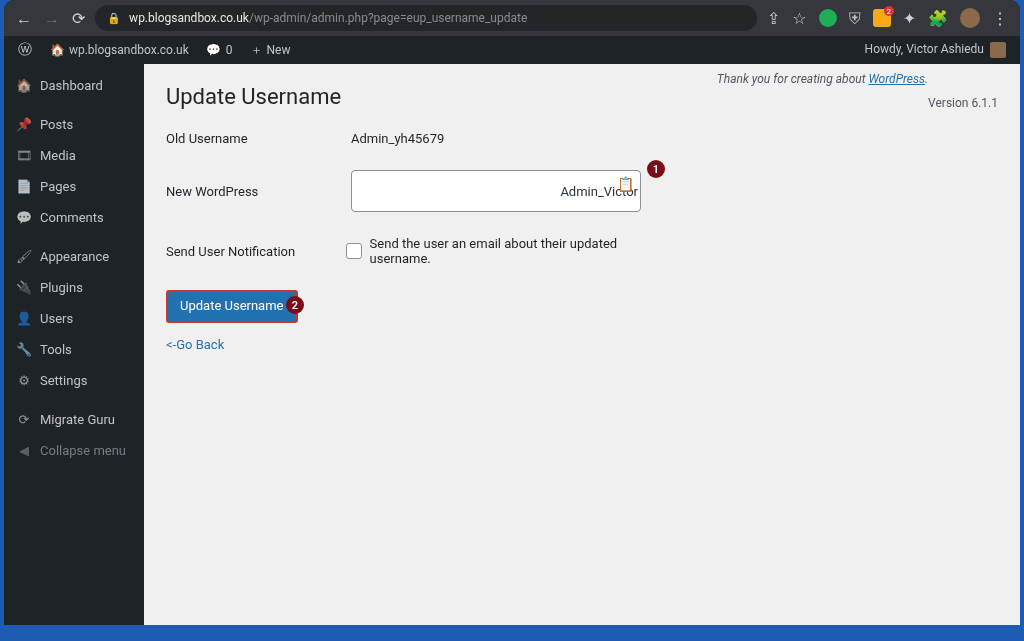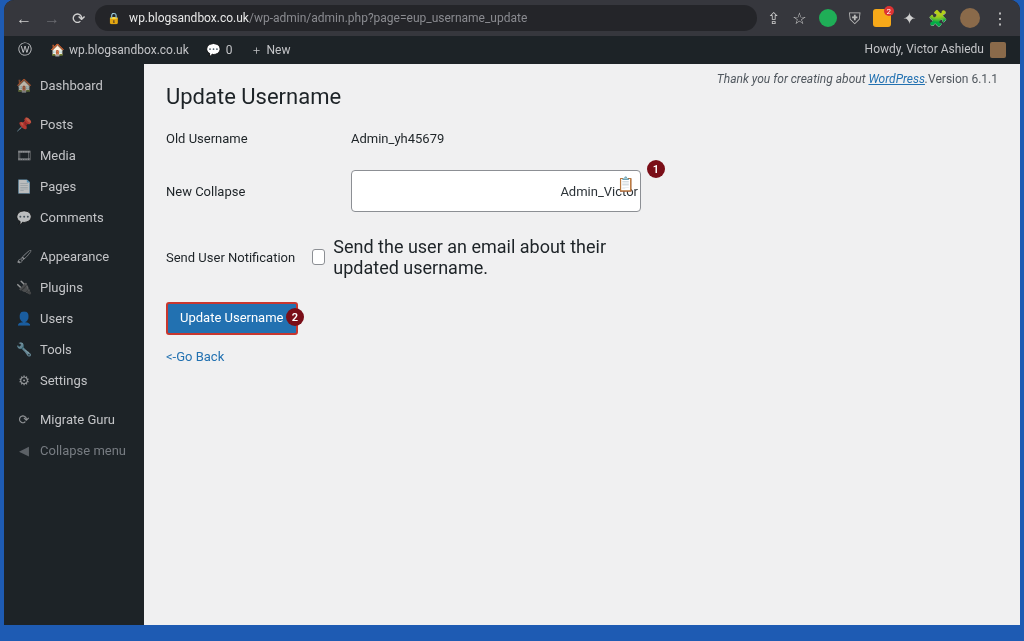--- a/index.html
+++ b/index.html
@@ -36,28 +36,28 @@
   .sb-collapse { color: #777c82; }
   .content { flex: 1; background: #f0f0f1; display: flex; flex-direction: row; }
   .content-inner { flex: 1; background: #f0f0f1; padding: 20px 22px; color: #1d2327; }
   h1 { font-size: 22px; font-weight: 400; margin-bottom: 22px; color: #1d2327; }
   .form-row { display: flex; align-items: center; margin-bottom: 24px; }
   .form-label { width: 185px; font-weight: 400; font-size: 13px; }
   .form-value { font-size: 13px; }
   .input-wrap { position: relative; }
   .text-input { width: 290px; height: 42px; border: 1px solid #8c8f94; border-radius: 4px; padding: 0 2px; font-size: 13px; background: #fff; color: #2c3338; text-align: right; }
   .input-icon { position: absolute; right: 6px; top: 6px; color: #777; font-size: 14px; }
-  .checkbox-row { display: flex; align-items: center; gap: 8px; font-size: 18px; color: #1d2327; }
+  .checkbox-row { display: flex; align-items: center; gap: 8px; font-size: 13px; color: #1d2327; }
   .cb { width: 16px; height: 16px; border: 1px solid #8c8f94; border-radius: 3px; background: #fff; }
   .btn-primary { background: #2271b1; color: #fff; border: 2px solid #c9302c; padding: 6px 12px; font-size: 13px; border-radius: 3px; cursor: pointer; display: inline-block; line-height: 1.3; }
   .btn-primary { box-shadow: 0 0 0 1px #2271b1 inset; border-color: #c8372f; }
   .go-back { color: #2271b1; font-size: 13px; margin-top: 14px; display: inline-block; }
   .footer { display: flex; padding: 8px 22px 10px; font-size: 12px; color: #50575e; font-style: italic; }
   .footer a { color: #2271b1; text-decoration: underline; font-style: italic; }
-  .version { margin-left: auto; font-style: normal; }
+  .version { margin-left: auto; font-style: normal; margin-top: 24px; }
   .badge { position: absolute; width: 18px; height: 18px; border-radius: 50%; background: #7a0e18; color: #fff; font-size: 11px; display: flex; align-items: center; justify-content: center; font-weight: 600; }
   .badge1 { top: -10px; left: 296px; }
   .submit-wrap { position: relative; display: inline-block; }
   .badge2 { top: 6px; left: 120px; }
 </style>
 </head>
 <body>
 
 <div class="window">
 
@@ -157,21 +157,21 @@
     <div class="content">
       <div class="content-inner">
         <h1>Update Username</h1>
 
         <div class="form-row">
           <div class="form-label">Old Username</div>
           <div class="form-value">Admin_yh45679</div>
         </div>
 
         <div class="form-row">
-          <div class="form-label">New Collapse</div>
+          <div class="form-label">New WordPress</div>
           <div class="input-wrap">
             <input class="text-input" value="Admin_Victor" style="">
             <span class="input-icon">📋</span>
             <span class="badge badge1">1</span>
           </div>
         </div>
 
         <div class="form-row">
           <div class="form-label">Send User Notification</div>
           <div class="checkbox-row">

